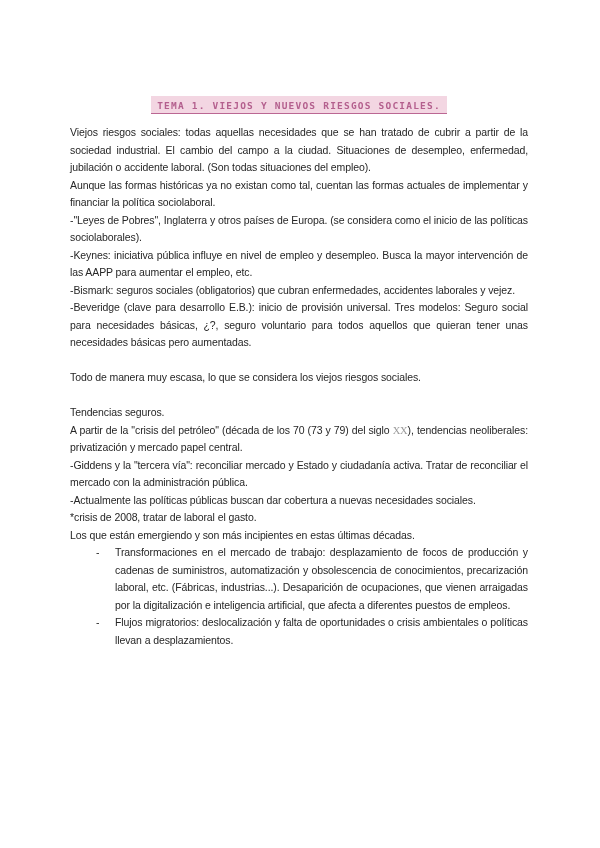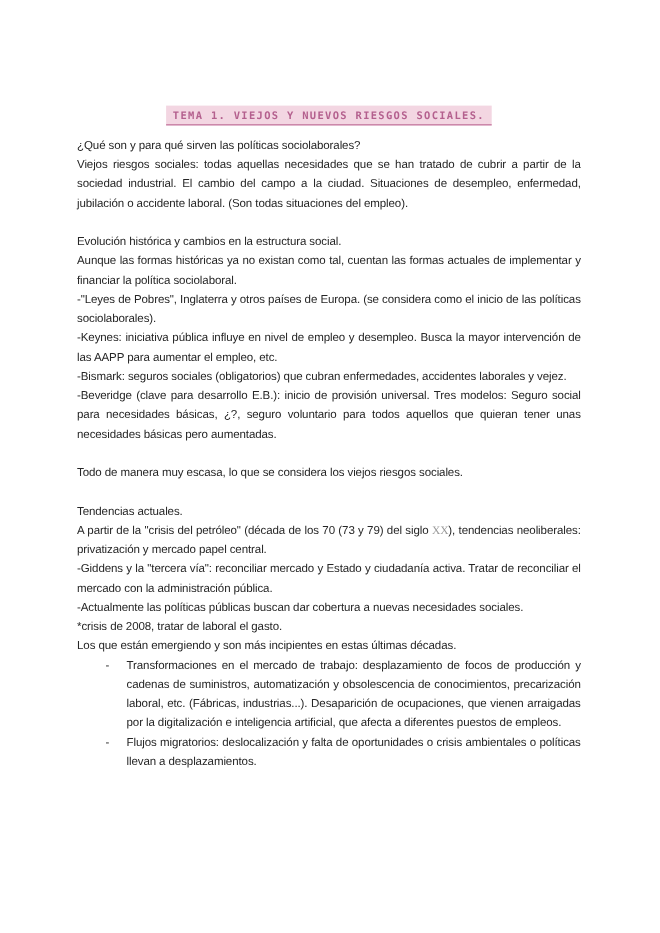--- a/index.html
+++ b/index.html
@@ -69,40 +69,38 @@
 </style>
 </head>
 <body>
 
 <div class="sheet">
 
   <div class="title-wrap">
     <span class="doc-title">TEMA 1. VIEJOS Y NUEVOS RIESGOS SOCIALES.</span>
   </div>
 
-  <p>¿Qué son y para qué sirven las políticas sociolaborales?</p>
 
   <p>Viejos riesgos sociales: todas aquellas necesidades que se han tratado de cubrir a partir de la sociedad industrial. El cambio del campo a la ciudad. Situaciones de desempleo, enfermedad, jubilación o accidente laboral. (Son todas situaciones del empleo).</p>
 
 
-  <p class="gap">Evolución histórica y cambios en la estructura social.</p>
 
   <p>Aunque las formas históricas ya no existan como tal, cuentan las formas actuales de implementar y financiar la política sociolaboral.</p>
 
   <p>-"Leyes de Pobres", Inglaterra y otros países de Europa. (se considera como el inicio de las políticas sociolaborales).</p>
 
   <p>-Keynes: iniciativa pública influye en nivel de empleo y desempleo. Busca la mayor intervención de las AAPP para aumentar el empleo, etc.</p>
 
   <p>-Bismark: seguros sociales (obligatorios) que cubran enfermedades, accidentes laborales y vejez.</p>
 
   <p>-Beveridge (clave para desarrollo E.B.): inicio de provisión universal. Tres modelos: Seguro social para necesidades básicas, ¿?, seguro voluntario para todos aquellos que quieran tener unas necesidades básicas pero aumentadas.</p>
 
   <p class="gap">Todo de manera muy escasa, lo que se considera los viejos riesgos sociales.</p>
 
-  <p class="gap">Tendencias actuales.</p>
+  <p class="gap">Tendencias seguros.</p>
 
   <p><span>A partir de la "crisis del petróleo" (década de los 70 (73 y 79) del siglo </span><span class="xx">XX</span><span>), tendencias neoliberales: privatización y mercado papel central.</span></p>
 
   <p>-Giddens y la "tercera vía": reconciliar mercado y Estado y ciudadanía activa. Tratar de reconciliar el mercado con la administración pública.</p>
 
   <p>-Actualmente las políticas públicas buscan dar cobertura a nuevas necesidades sociales.</p>
 
   <p>*crisis de 2008, tratar de laboral el gasto.</p>
 
 

